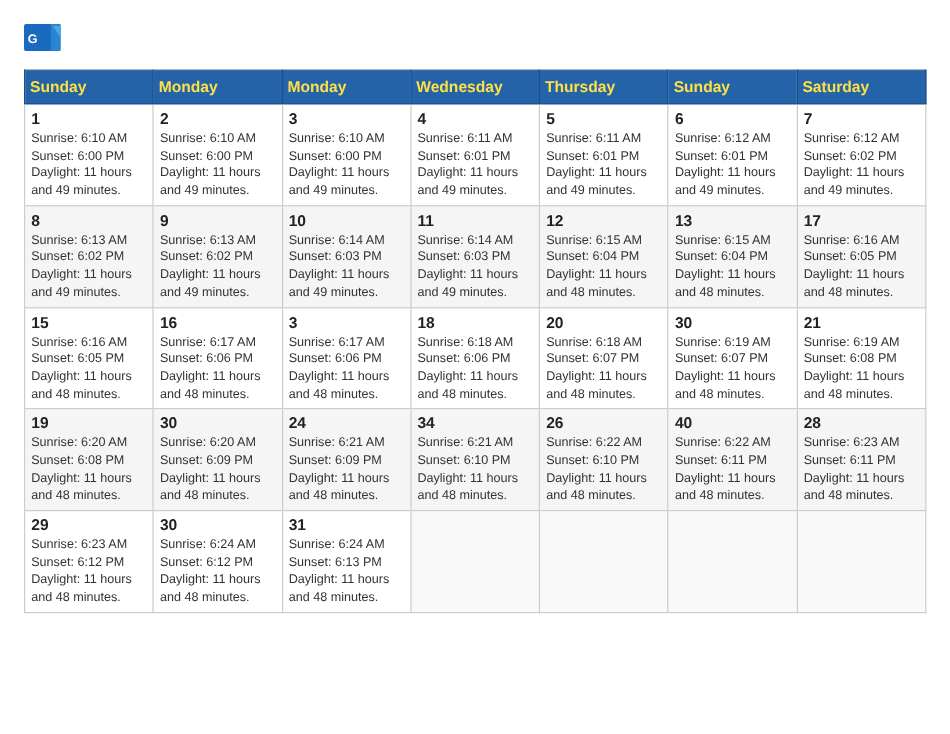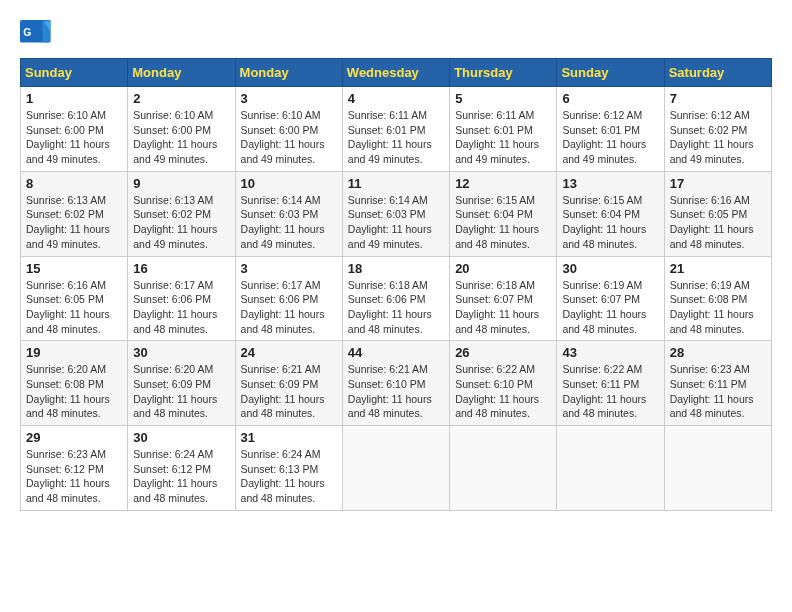--- a/index.html
+++ b/index.html
@@ -308,37 +308,37 @@
       </td>
         <td>
         <span class="day-num">24</span>
         <div class="day-info">
           Sunrise: 6:21 AM<br>
           Sunset: 6:09 PM<br>
           Daylight: 11 hours and 48 minutes.
         </div>
       </td>
         <td>
-        <span class="day-num">44</span>
+        <span class="day-num">34</span>
         <div class="day-info">
           Sunrise: 6:21 AM<br>
           Sunset: 6:10 PM<br>
           Daylight: 11 hours and 48 minutes.
         </div>
       </td>
         <td>
         <span class="day-num">26</span>
         <div class="day-info">
           Sunrise: 6:22 AM<br>
           Sunset: 6:10 PM<br>
           Daylight: 11 hours and 48 minutes.
         </div>
       </td>
         <td>
-        <span class="day-num">43</span>
+        <span class="day-num">40</span>
         <div class="day-info">
           Sunrise: 6:22 AM<br>
           Sunset: 6:11 PM<br>
           Daylight: 11 hours and 48 minutes.
         </div>
       </td>
         <td>
         <span class="day-num">28</span>
         <div class="day-info">
           Sunrise: 6:23 AM<br>

